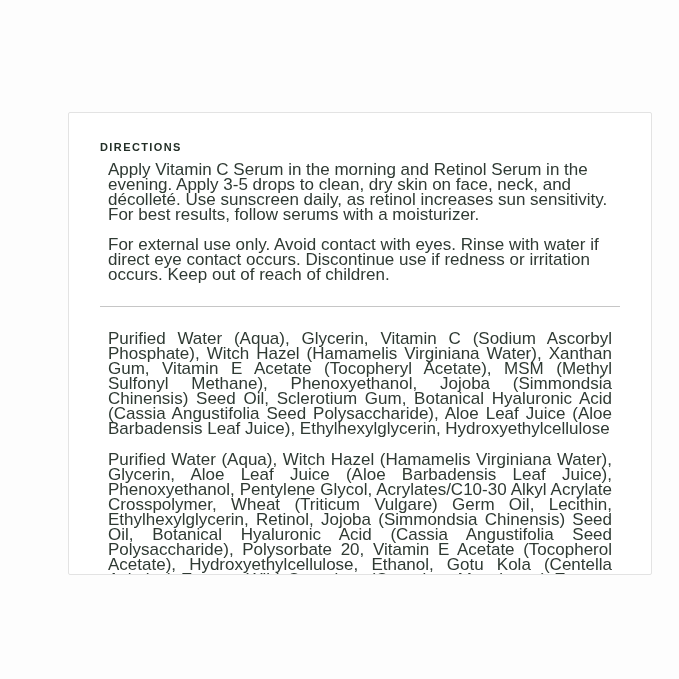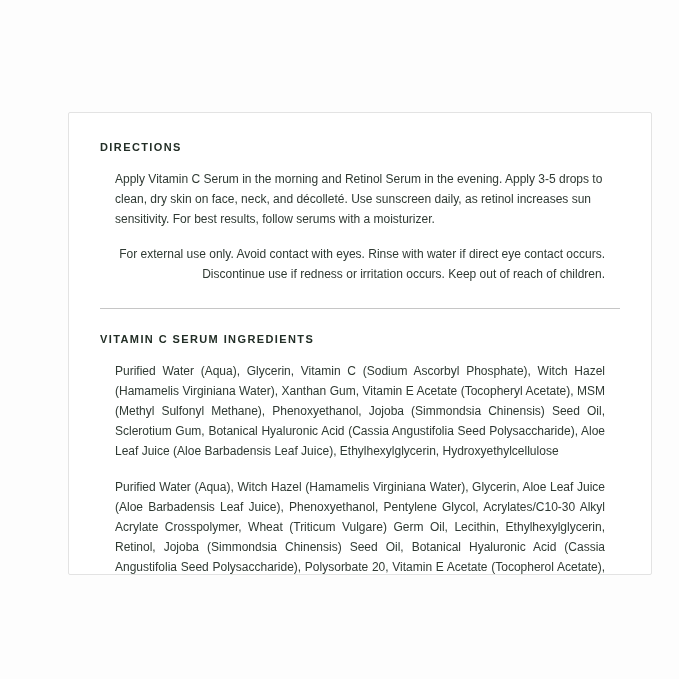--- a/index.html
+++ b/index.html
@@ -34,27 +34,27 @@
   }
   h2 {
     margin: 0 0 6px 0;
     font-size: 11px;
     line-height: 13px;
     font-weight: 700;
     letter-spacing: 1.4px;
     color: var(--heading-text);
   }
   p {
-    margin: 15px;
-    font-size: 12px;
-    line-height: 20px;
+    margin: 8px;
+    font-size: 17px;
+    line-height: 15px;
     color: var(--body-text);
   }
   p.justified { text-align: justify; }
-  .directions p + p { margin-top: 15px; text-align: right; }
+  .directions p + p { margin-top: 15px; }
   hr.divider {
     border: none;
     border-top: 1px solid var(--divider);
     margin: 24px 0 24px 0;
   }
   section.vitc { margin-bottom: 16px; }
 </style>
 </head>
 <body>
 
@@ -62,21 +62,20 @@
 
   <section class="directions">
     <h2>DIRECTIONS</h2>
     <p>Apply Vitamin C Serum in the morning and Retinol Serum in the evening. Apply 3-5 drops to clean, dry skin on face, neck, and décolleté. Use sunscreen daily, as retinol increases sun sensitivity. For best results, follow serums with a moisturizer.</p>
     <p>For external use only. Avoid contact with eyes. Rinse with water if direct eye contact occurs. Discontinue use if redness or irritation occurs. Keep out of reach of children.</p>
   </section>
 
   <hr class="divider">
 
   <section class="vitc">
-    <h2>VITAMIN C SERUM INGREDIENTS</h2>
     <p class="justified">Purified Water (Aqua), Glycerin, Vitamin C (Sodium Ascorbyl Phosphate), Witch Hazel (Hamamelis Virginiana Water), Xanthan Gum, Vitamin E Acetate (Tocopheryl Acetate), MSM (Methyl Sulfonyl Methane), Phenoxyethanol, Jojoba (Simmondsia Chinensis) Seed Oil, Sclerotium Gum, Botanical Hyaluronic Acid (Cassia Angustifolia Seed Polysaccharide), Aloe Leaf Juice (Aloe Barbadensis Leaf Juice), Ethylhexylglycerin, Hydroxyethylcellulose</p>
   </section>
 
   <section class="retinol">
     <p class="justified">Purified Water (Aqua), Witch Hazel (Hamamelis Virginiana Water), Glycerin, Aloe Leaf Juice (Aloe Barbadensis Leaf Juice), Phenoxyethanol, Pentylene Glycol, Acrylates/C10-30 Alkyl Acrylate Crosspolymer, Wheat (Triticum Vulgare) Germ Oil, Lecithin, Ethylhexylglycerin, Retinol, Jojoba (Simmondsia Chinensis) Seed Oil, Botanical Hyaluronic Acid (Cassia Angustifolia Seed Polysaccharide), Polysorbate 20, Vitamin E Acetate (Tocopherol Acetate), Hydroxyethylcellulose, Ethanol, Gotu Kola (Centella Asiatica) Extract, Wild Geranium (Geranium Maculatum) Extract, Horsetail (Equisetum Arvense) Extract, Dandelion (Taraxacum Officinale) Root Extract, Green Tea (Camellia Sinensis) Leaf Extract, Bee Glue (Propolis) Extract, Carrageenan Gum</p>
   </section>
 
 </div>
 
 </body></html>

